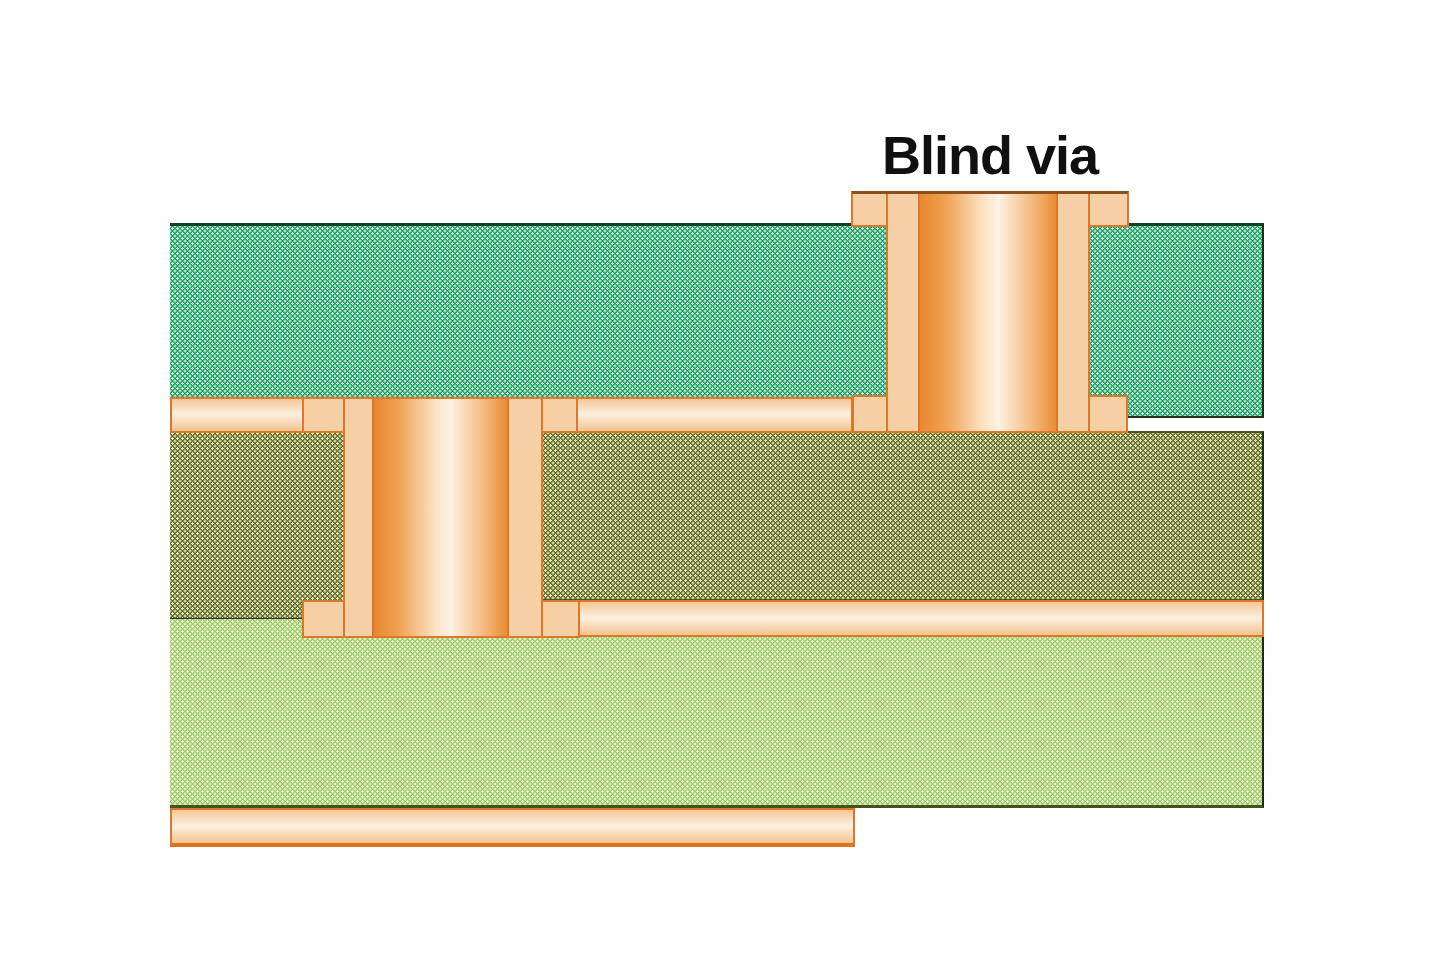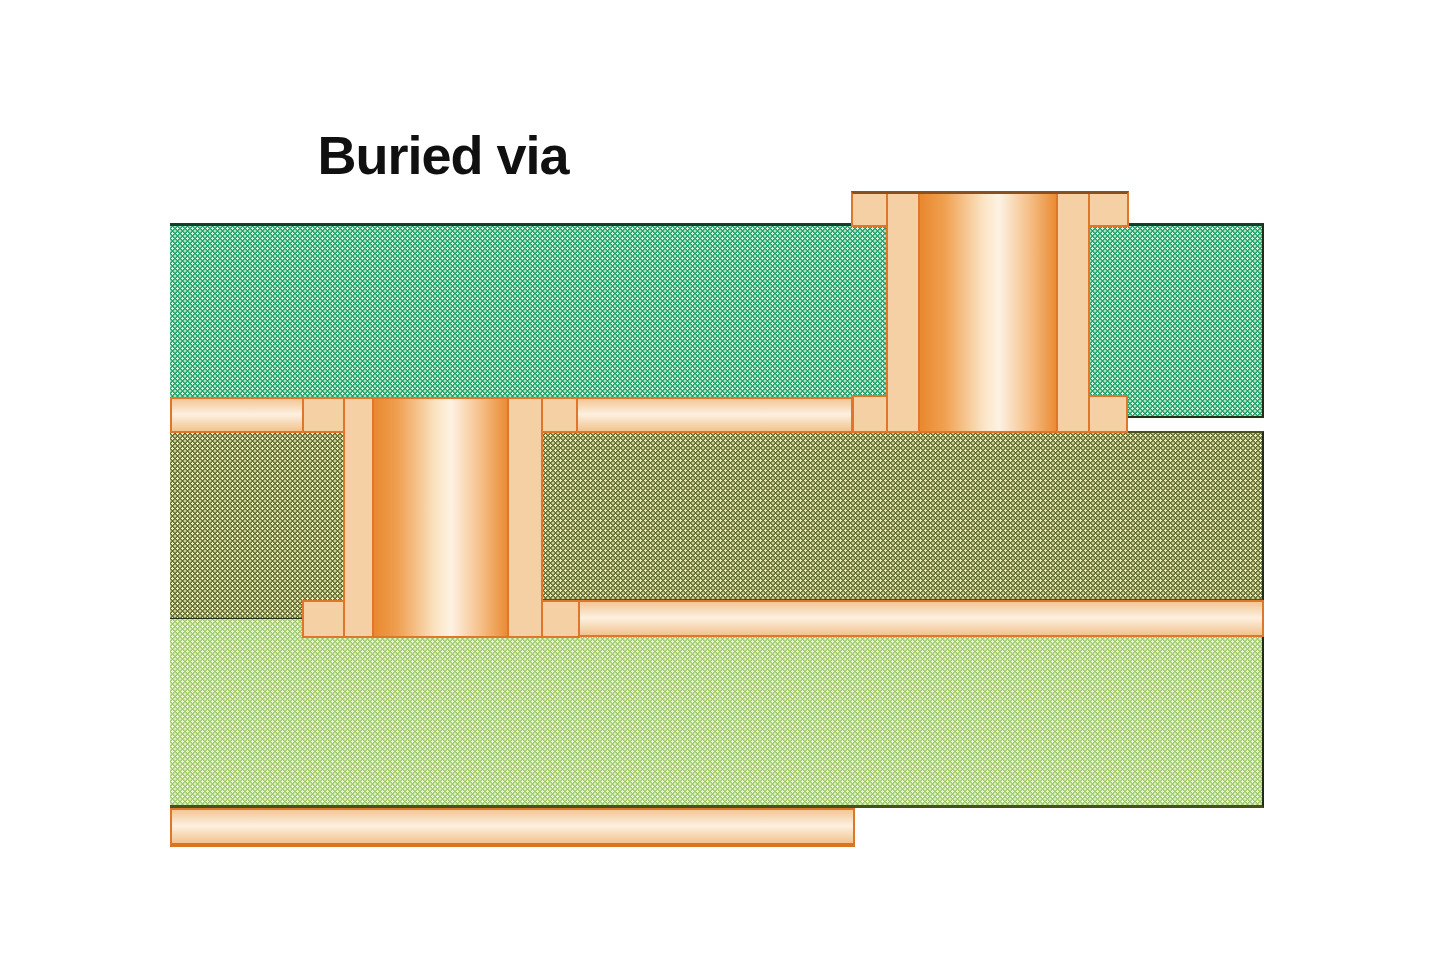--- a/index.html
+++ b/index.html
@@ -84,21 +84,21 @@
   .olive-main{border-top:2px solid #4a5220;border-bottom:2px solid #4a5220;border-right:2px solid var(--edge-dark,#1f2d14);}
   .lightgreen-bottom{border-bottom:3px solid #46521c;border-right:2px solid var(--edge-dark,#1f2d14);}
   .cap-top{border-top:3px solid var(--copper-border-dark,#8a4f1f);}
   .bottom-trace{border-bottom:4px solid #d9751f;}
 </style>
 </head>
 <body>
 
 <div class="stage">
 
-  <div class="via-label buried">Buried via</div>
+  <div class="via-label blind">Blind via</div>
 
   <div class="abs dots-green green-left" style="left:170px;top:223px;width:716px;height:177px;"></div>
   <div class="abs dots-green green-right" style="left:1090px;top:223px;width:174px;height:195px;"></div>
 
   <div class="abs dots-olive olive-left" style="left:170px;top:431px;width:173px;height:190px;"></div>
   <div class="abs dots-olive olive-main" style="left:543px;top:431px;width:721px;height:170px;"></div>
 
   <div class="abs dots-lightgreen lightgreen-bottom" style="left:170px;top:619px;width:1094px;height:189px;"></div>
 
   <div class="abs copper" style="left:170px;top:397px;width:683px;height:36px;"></div>

